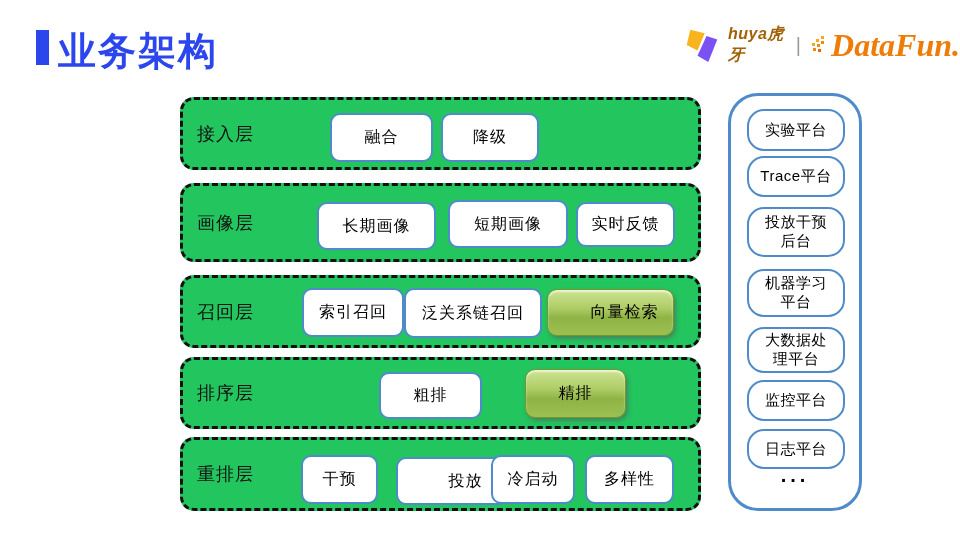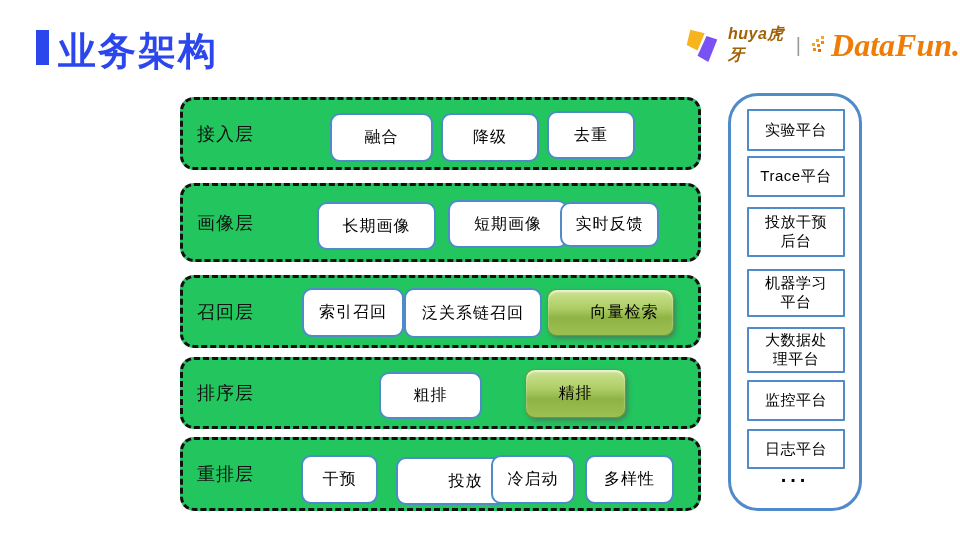--- a/index.html
+++ b/index.html
@@ -24,21 +24,21 @@
         background:#fff;border:2px solid #4f8bc9;border-radius:10px;
         font-size:16px;color:#000;letter-spacing:1px;white-space:pre-line;text-align:center;}
   .node.green{background:linear-gradient(180deg,#cde393 0%,#aecd66 40%,#8fb345 62%,#9cc152 100%);
               border:1.5px solid #74962e;
               box-shadow:2px 3px 4px rgba(90,90,90,.55), inset 0 2px 2px rgba(255,255,255,.65);}
 
   
   .platform-panel{position:absolute;left:728px;top:93px;width:128px;height:412px;
                   border:3px solid #4f8bc9;border-radius:30px;background:#fff;}
   .platform-box{position:absolute;left:16px;width:94px;display:flex;align-items:center;justify-content:center;
-                background:#fff;border:2px solid #4f8bc9;border-radius:1px;
+                background:#fff;border:2px solid #4f8bc9;border-radius:17px;
                 font-size:15px;line-height:1.25;text-align:center;white-space:pre-line;letter-spacing:.5px;}
   .panel-ellipsis{position:absolute;left:0;width:100%;text-align:center;
                   font-size:20px;font-weight:bold;letter-spacing:4px;}
 </style>
 </head>
 <body>
 
 <div class="title-accent"></div>
 <div class="page-title">业务架构</div>
 
@@ -62,28 +62,27 @@
       <rect x="7" y="14" width="3" height="3" fill="#e86a06"></rect>
     </svg>
   </span>
   <span class="datafun-text">DataFun.</span>
 </div>
 
 <div class="layer-row" style="left:180px;top:97px;width:515px;height:67px;">
   <span class="layer-label">接入层</span>
   <div class="node" style="left:147px;top:13px;width:99px;height:45px;">融合</div>
   <div class="node" style="left:258px;top:13px;width:94px;height:45px;">降级</div>
-  <div class="node" style="left:364px;top:11px;width:84px;height:44px;">去重</div>
 </div>
 
 <div class="layer-row" style="left:180px;top:183px;width:515px;height:73px;">
   <span class="layer-label">画像层</span>
   <div class="node" style="left:134px;top:16px;width:115px;height:44px;">长期画像</div>
   <div class="node" style="left:265px;top:14px;width:116px;height:44px;">短期画像</div>
-  <div class="node" style="left:377px;top:16px;width:95px;height:41px;">实时反馈</div>
+  <div class="node" style="left:393px;top:16px;width:95px;height:41px;">实时反馈</div>
 </div>
 
 <div class="layer-row" style="left:180px;top:275px;width:515px;height:67px;">
   <span class="layer-label">召回层</span>
   <div class="node" style="left:119px;top:10px;width:98px;height:45px;">索引召回</div>
   <div class="node" style="left:221px;top:10px;width:134px;height:46px;">泛关系链召回</div>
   <div class="node green" style="left:364px;top:11px;width:97px;height:45px;padding-left:28px;">向量检索</div>
 </div>
 
 <div class="layer-row" style="left:180px;top:357px;width:515px;height:66px;">

